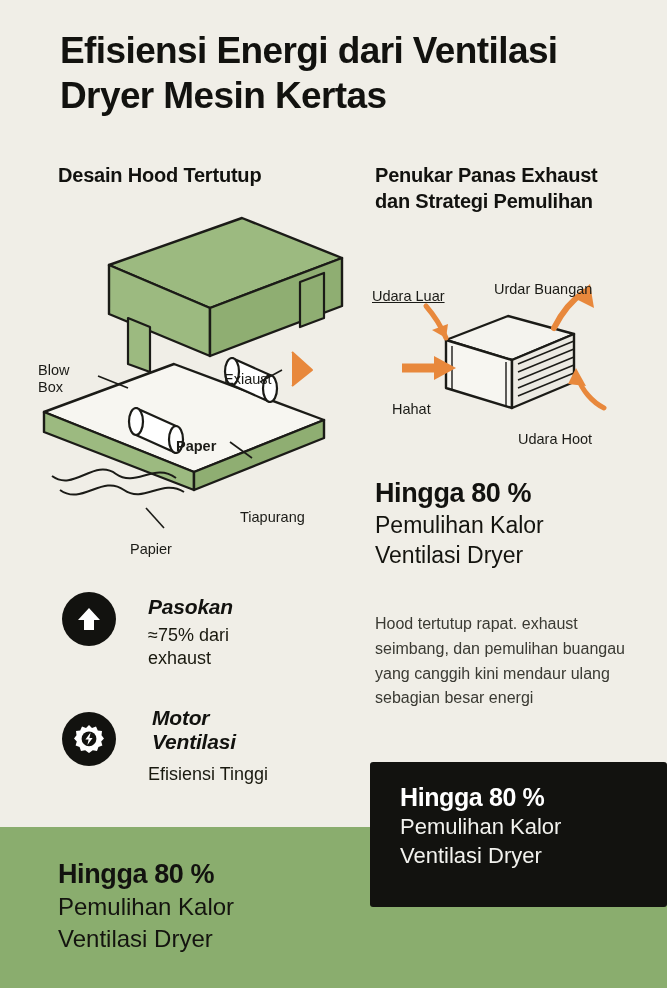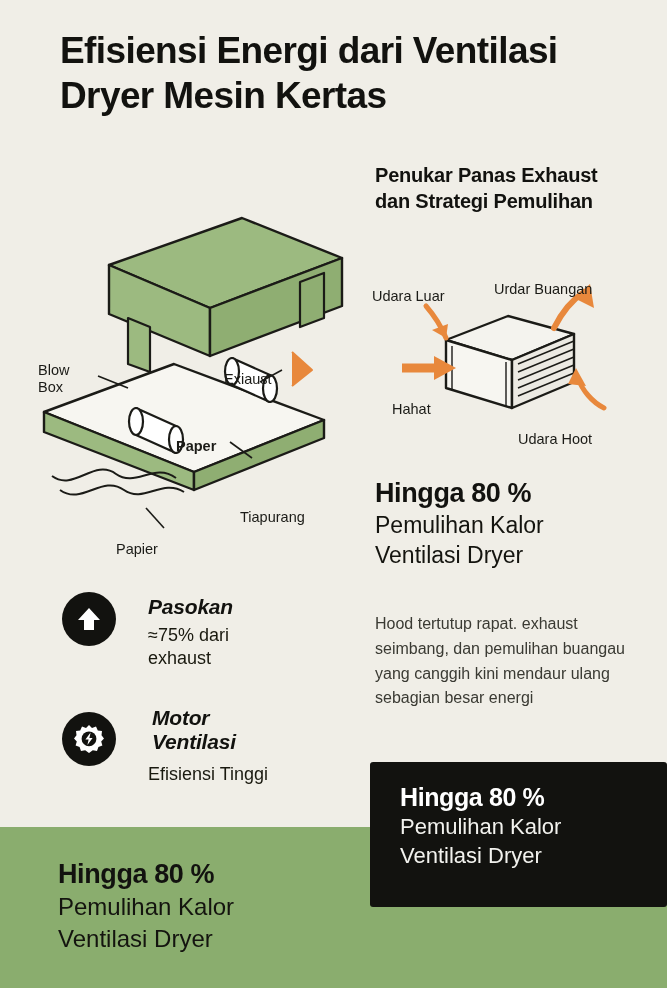--- a/index.html
+++ b/index.html
@@ -56,31 +56,31 @@
     font-size: 14.5px;
     color: #1b1b17;
     font-weight: 400;
     line-height: 1.2;
     white-space: nowrap;
   }
   #lbl-blowbox { left: 38px; top: 362px; width: 60px; white-space: normal; }
   #lbl-exiaust { left: 224px; top: 371px; }
   #lbl-paper   { left: 176px; top: 438px; font-weight: bold; }
   #lbl-tiapurang { left: 240px; top: 509px; }
-  #lbl-papier  { left: 116px; top: 541px; }
+  #lbl-papier  { left: 130px; top: 541px; }
 
   
   #hx-illus {
     position: absolute;
     left: 368px;
     top: 268px;
     width: 290px;
     height: 190px;
   }
-  #lbl-udaraluar  { left: 372px; top: 288px; }
+  #lbl-udaraluar  { left: 372px; top: 288px; text-decoration: underline; }
   #lbl-urdar      { left: 494px; top: 281px; }
   #lbl-hahat      { left: 392px; top: 401px; }
   #lbl-udarahoot  { left: 518px; top: 431px; }
 
   
   #stat-right {
     position: absolute;
     left: 375px;
     top: 478px;
     width: 268px;
@@ -179,20 +179,21 @@
   #dark-text .stat-h { color: #ffffff; font-size: 25px; }
   #dark-text .stat-sub { color: #f2f2ee; font-size: 22px; }
 </style>
 </head>
 <body>
 
 <div id="poster">
 
   <div class="title">Efisiensi Energi dari Ventilasi Dryer Mesin Kertas</div>
 
+  <div class="sec-head" id="head-left">Desain Hood Tertutup</div>
   <div class="sec-head" id="head-right">Penukar Panas Exhaust dan Strategi Pemulihan</div>
 
   <svg id="hood-illus" viewBox="0 0 340 380">
 
     <polygon points="85,75 218,28 318,68 186,118" fill="#9cba80" stroke="#1b1b17" stroke-width="2.4" stroke-linejoin="round"></polygon>
     <polygon points="85,75 186,118 186,166 85,124" fill="#9cba80" stroke="#1b1b17" stroke-width="2.4" stroke-linejoin="round"></polygon>
     <polygon points="186,118 318,68 318,116 186,166" fill="#8fae72" stroke="#1b1b17" stroke-width="2.4" stroke-linejoin="round"></polygon>
 
     <polygon points="104,128 126,137 126,182 104,174" fill="#9cba80" stroke="#1b1b17" stroke-width="2.2" stroke-linejoin="round"></polygon>
     <polygon points="276,92 300,83 300,128 276,137" fill="#8fae72" stroke="#1b1b17" stroke-width="2.2" stroke-linejoin="round"></polygon>

